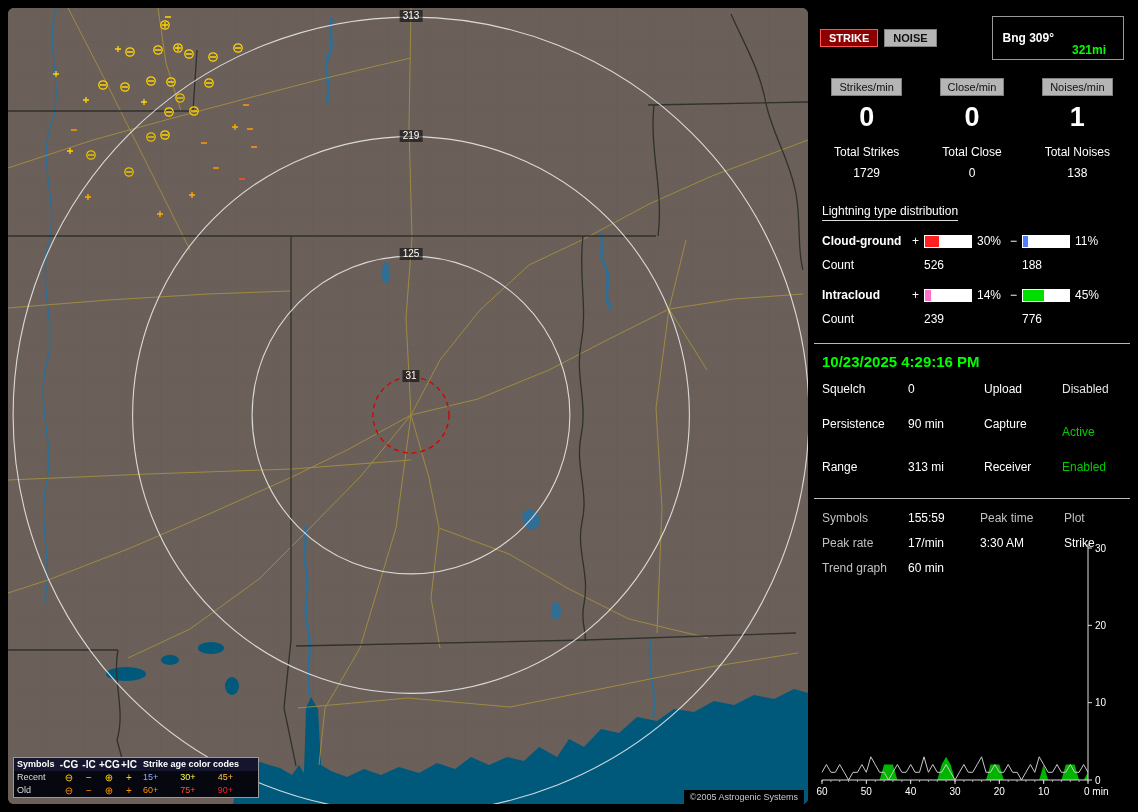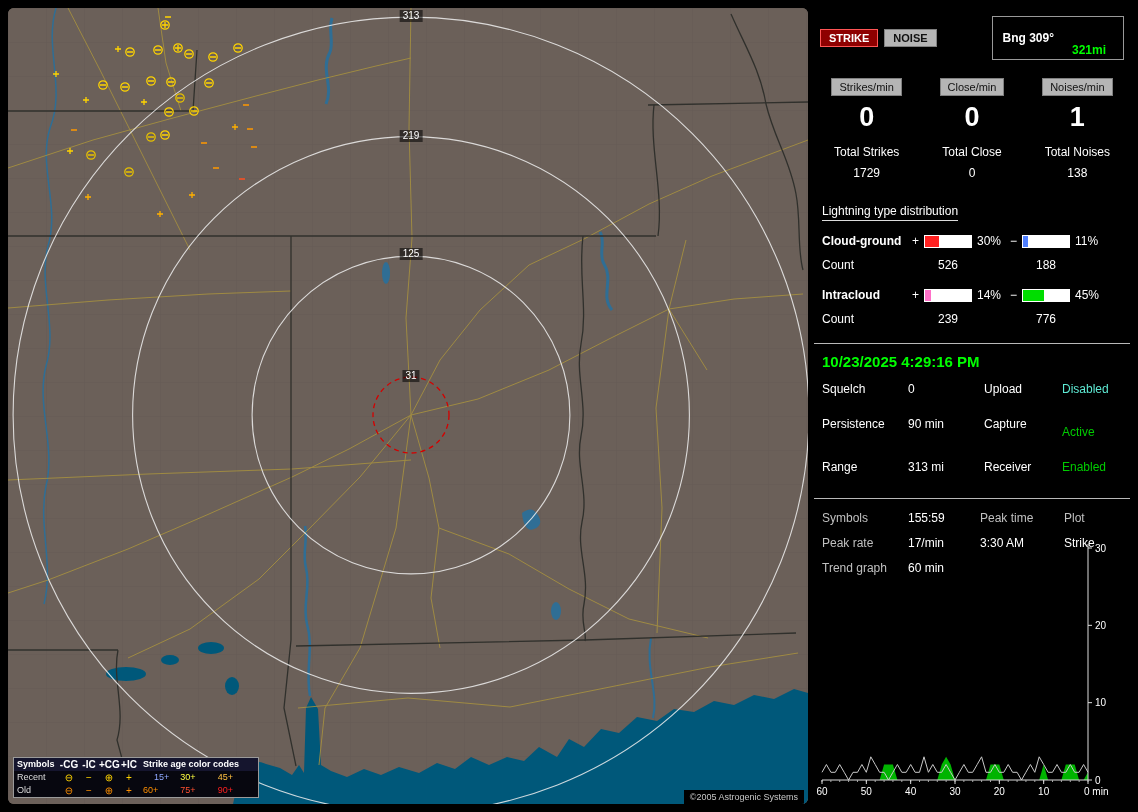--- a/index.html
+++ b/index.html
@@ -34,21 +34,21 @@
   .rate-total{font-size:12px;margin-top:7px;}
 
   .dist{margin-top:24px;padding:0 8px;}
   .dist-title{display:inline-block;border-bottom:1px solid #ddd;padding-bottom:2px;margin-bottom:8px;}
   .dist-row{display:grid;grid-template-columns:90px 12px 48px 38px 12px 48px 38px;align-items:center;height:24px;}
   .dist-row .lbl{font-weight:bold;}
   .bar{height:11px;border:1px solid #fff;background:#fff;}
   .bar > div{height:100%;}
   .pct{padding-left:5px;}
   .count-row{display:grid;grid-template-columns:90px 12px 48px 38px 12px 48px 38px;height:24px;align-items:center;}
-  .count-val{text-align:center;}
+  .count-val{}
 
   .hr{border-top:1px solid #b9b9b9;margin:12px 0 0 0;}
   .datetime{color:#00ff00;font-weight:bold;font-size:15px;padding:9px 8px 10px;}
   .status-grid{display:grid;grid-template-columns:86px 76px 78px 1fr;row-gap:21px;padding:2px 8px 12px;}
   .stats-grid{display:grid;grid-template-columns:86px 72px 84px 1fr;row-gap:11px;padding:12px 8px 2px;}
   .glabel{color:#c0c0c0;}
   .gvalue{color:#fff;}
 
   .trend-wrap{position:absolute;left:2px;bottom:4px;width:312px;height:258px;}
 </style>
@@ -281,21 +281,21 @@
         <span class="lg-sym">+IC</span>
         <span class="lg-age-head">Strike age color codes</span>
       </div>
       <div class="lg-row">
         <span>Recent</span>
         <span class="lg-sym" style="color: rgb(255, 212, 0);">⊖</span>
         <span class="lg-sym" style="color: rgb(255, 212, 0);">−</span>
         <span class="lg-sym" style="color: rgb(255, 212, 0);">⊕</span>
         <span class="lg-sym" style="color: rgb(255, 212, 0);">+</span>
         <span class="lg-ages">
-          <span style="color: rgb(143, 168, 255); text-align: center;">15+</span>
+          <span style="color: rgb(143, 168, 255);">15+</span>
           <span style="color: rgb(255, 255, 64);">30+</span>
           <span style="color: rgb(255, 192, 64);">45+</span>
         </span>
       </div>
       <div class="lg-row">
         <span>Old</span>
         <span class="lg-sym" style="color: rgb(255, 144, 0);">⊖</span>
         <span class="lg-sym" style="color: rgb(255, 144, 0);">−</span>
         <span class="lg-sym" style="color: rgb(255, 144, 0);">⊕</span>
         <span class="lg-sym" style="color: rgb(255, 144, 0);">+</span>
@@ -390,21 +390,21 @@
       </div>
     </div>
 
     <div class="hr"></div>
     <div class="datetime" style="color: rgb(0, 255, 0);">10/23/2025 4:29:16 PM</div>
 
     <div class="status-grid">
       <span>Squelch</span>
       <span>0</span>
       <span>Upload</span>
-      <span style="color: #5eead4;">Disabled</span>
+      <span style="color: #e5e5e5;">Disabled</span>
 
       <span>Persistence</span>
       <span>90 min</span>
       <span>Capture</span>
       <span style="color: rgb(0, 204, 0); margin-top: 8px;">Active</span>
 
       <span>Range</span>
       <span>313 mi</span>
       <span>Receiver</span>
       <span style="color: rgb(0, 204, 0);">Enabled</span>

